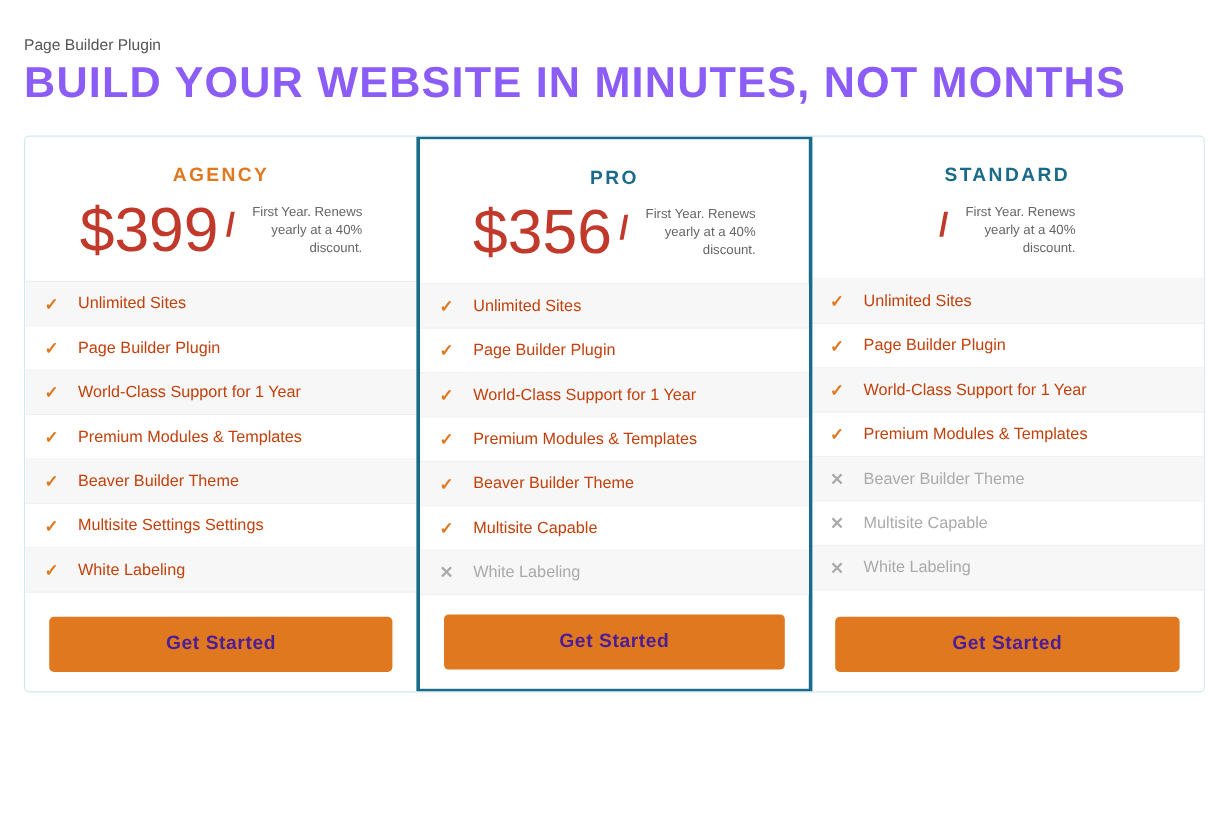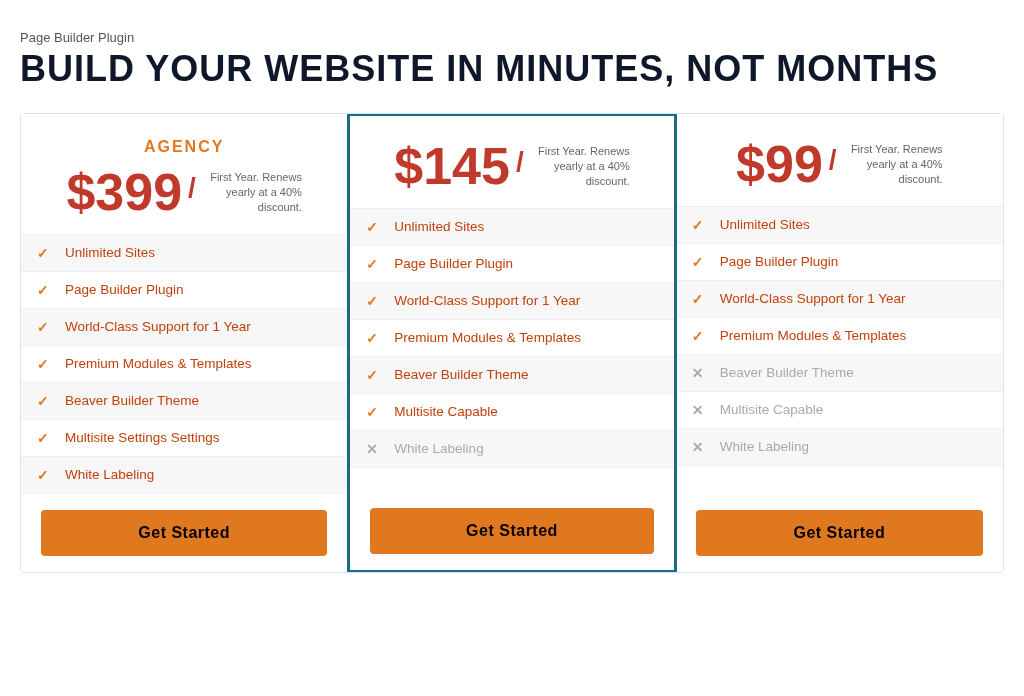--- a/index.html
+++ b/index.html
@@ -11,21 +11,21 @@
     }
     .page-subtitle {
       font-size: 13px;
       color: #555;
       margin-bottom: 4px;
       font-weight: 400;
     }
     .page-title {
       font-size: 36px;
       font-weight: 900;
-      color: #0f172a;
+      color: #8b5cf6;
       text-transform: uppercase;
       letter-spacing: 1px;
       margin-bottom: 24px;
       line-height: 1.1;
     }
     .pricing-grid {
       display: grid;
       grid-template-columns: 1fr 1fr 1fr;
       gap: 0;
       border: 1px solid #d0e8f0;
@@ -66,21 +66,21 @@
       color: #1a6b8a;
     }
     .price-row {
       display: flex;
       align-items: flex-start;
       justify-content: center;
       gap: 6px;
     }
     .price-amount {
       font-size: 52px;
-      font-weight: 700;
+      font-weight: 400;
       color: #c0392b;
       line-height: 1;
     }
     .price-slash {
       font-size: 28px;
       font-weight: 700;
       color: #c0392b;
       line-height: 1.6;
     }
     .price-note {
@@ -127,21 +127,21 @@
       color: #aaa;
     }
     .plan-footer {
       padding: 16px 20px;
     }
     .get-started-btn {
       display: block;
       width: 100%;
       padding: 14px;
       background: #e07820;
-      color: #000000;
+      color: #4c1d95;
       border: none;
       border-radius: 4px;
       font-size: 16px;
       font-weight: 700;
       cursor: pointer;
       text-align: center;
       letter-spacing: 0.5px;
     }
   </style>
 </head>
@@ -190,22 +190,23 @@
           <span class="feature-check">✓</span>
           <span class="feature-text">White Labeling</span>
         </li>
       </ul>
       <div class="plan-footer">
         <button class="get-started-btn">Get Started</button>
       </div>
     </div>
     <div class="plan-card featured">
       <div class="plan-header">
+        <div class="plan-name">PRO</div>
         <div class="price-row">
-          <span class="price-amount">$145</span>
+          <span class="price-amount">$356</span>
           <span class="price-slash">/</span>
           <span class="price-note">First Year. Renews yearly at a 40% discount.</span>
         </div>
       </div>
       <ul class="features-list">
         <li class="feature-item">
           <span class="feature-check">✓</span>
           <span class="feature-text">Unlimited Sites</span>
         </li>
         <li class="feature-item">
@@ -232,22 +233,22 @@
           <span class="feature-check cross">✕</span>
           <span class="feature-text disabled">White Labeling</span>
         </li>
       </ul>
       <div class="plan-footer">
         <button class="get-started-btn">Get Started</button>
       </div>
     </div>
     <div class="plan-card">
       <div class="plan-header">
+        <div class="plan-name">STANDARD</div>
         <div class="price-row">
-          <span class="price-amount">$99</span>
           <span class="price-slash">/</span>
           <span class="price-note">First Year. Renews yearly at a 40% discount.</span>
         </div>
       </div>
       <ul class="features-list">
         <li class="feature-item">
           <span class="feature-check">✓</span>
           <span class="feature-text">Unlimited Sites</span>
         </li>
         <li class="feature-item">

